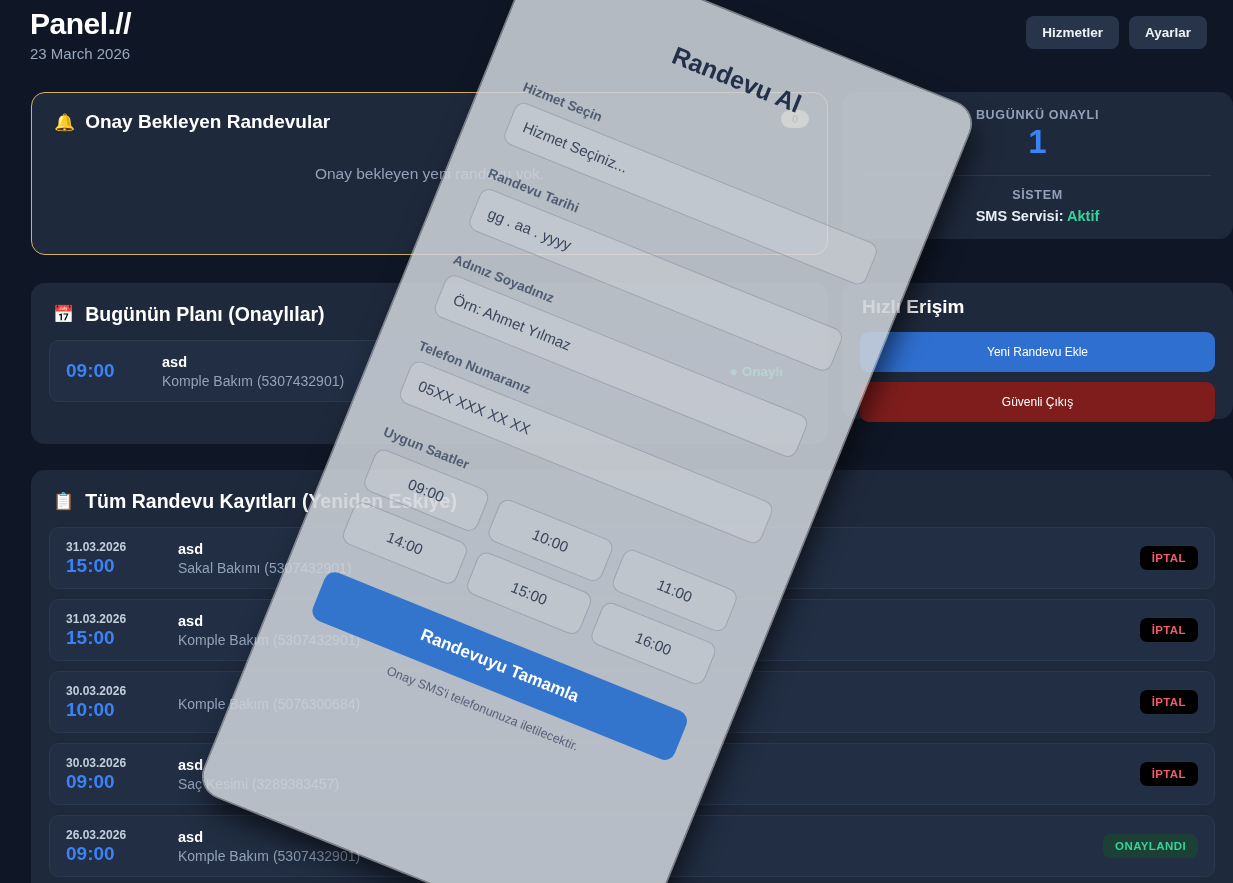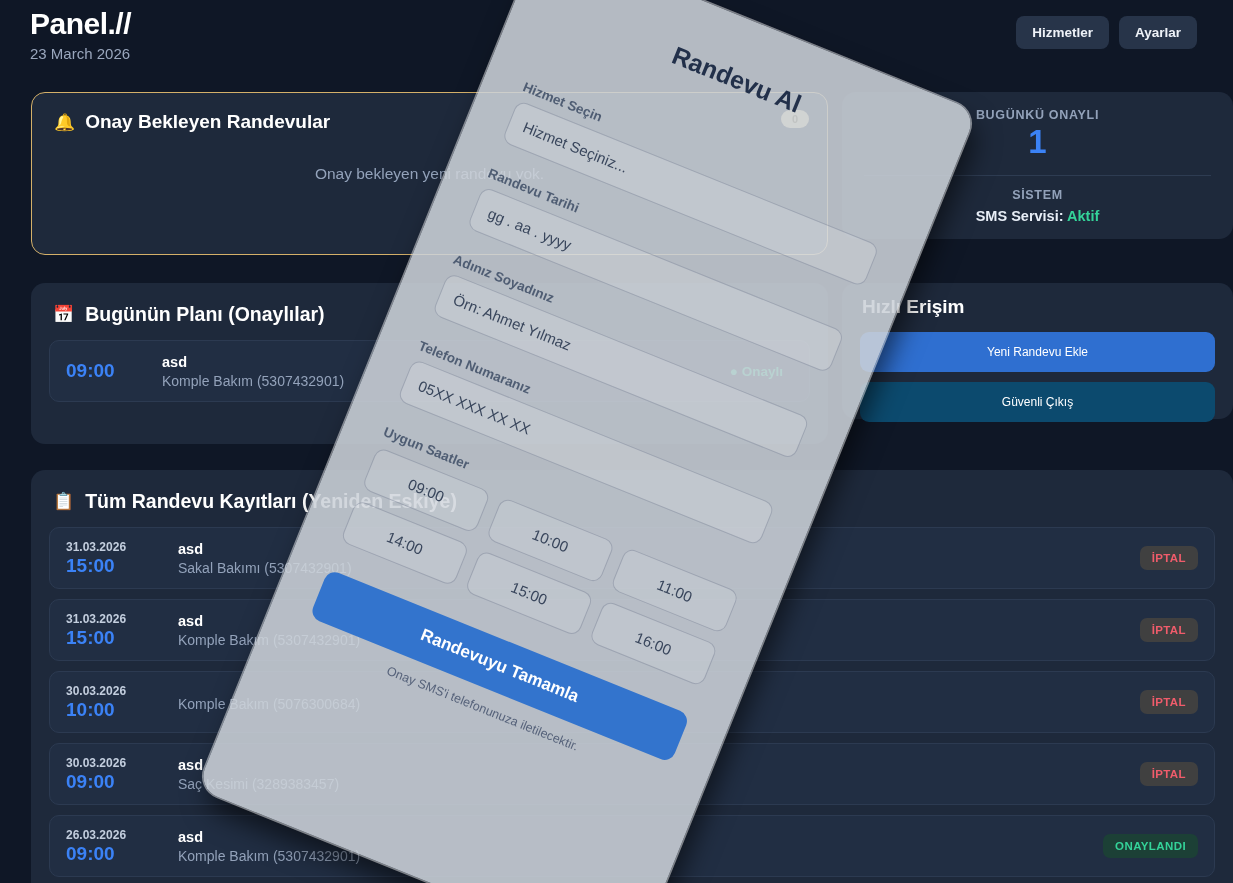--- a/index.html
+++ b/index.html
@@ -17,21 +17,21 @@
     padding: 8px 36px 0 30px;
   }
   .brand {
     font-size: 30px; font-weight: bold; color: #ffffff; letter-spacing: -0.5px;
     line-height: 1.05;
   }
   .brand-date {
     font-size: 15px; color: #9aa7bd; margin-top: 5px;
   }
   .header-actions {
-    position: absolute; right: 36px; top: 16px; display: flex; gap: 10px; align-items: center;
+    position: absolute; right: 26px; top: 16px; display: flex; gap: 10px; align-items: center;
   }
   .hbtn {
     background: #273449; color: #eef2f8; border: none; border-radius: 8px;
     padding: 9px 16px; font-size: 13.5px; font-weight: bold; cursor: pointer;
     font-family: "Liberation Sans", sans-serif;
   }
 
   
   .card {
     background: #1e293b; border-radius: 14px;
@@ -111,21 +111,21 @@
     padding: 11px 18px;
   }
   .quick-title { font-size: 19px; font-weight: bold; color: #ffffff; margin: 2px 0 14px 2px; }
   .qbtn {
     display: block; width: 100%; border: none; border-radius: 9px;
     color: #ffffff; font-size: 12px; font-weight: normal;
     padding: 13px 0; text-align: center; cursor: pointer; margin-bottom: 10px;
     font-family: "Liberation Sans", sans-serif;
   }
   .qbtn.primary { background: #2f6fd0; }
-  .qbtn.danger  { background: #0c4a6e; }
+  .qbtn.danger  { background: #7f1d1d; }
 
   
   .records {
     position: absolute; left: 31px; top: 470px; width: 1202px; min-height: 413px;
     padding: 16px 18px 18px;
   }
   .rec-row {
     display: flex; align-items: center;
     background: #212e43; border: 1px solid #2c3a51; border-radius: 10px;
     padding: 10px 16px; height: 62px; margin-bottom: 10px;
@@ -134,21 +134,21 @@
   .rec-date { color: #c3cede; font-size: 12px; font-weight: bold; }
   .rec-time { color: #3b82f6; font-size: 19px; font-weight: bold; margin-top: 1px; }
   .rec-who { flex: 1; padding-left: 12px; }
   .rec-name { color: #ffffff; font-size: 14.5px; font-weight: bold; }
   .rec-serv { color: #93a2ba; font-size: 14px; margin-top: 3px; }
   .chip {
     border-radius: 7px; font-size: 11.5px; font-weight: bold;
     padding: 6px 12px; letter-spacing: 0.4px; flex: none;
     border: none; cursor: pointer; font-family: "Liberation Sans", sans-serif;
   }
-  .chip.cancel  { background: #404040; color: #f05c6b; }
+  .chip.cancel  { background: #000000; color: #f05c6b; }
   .chip.ok      { background: #1c4036; color: #34d399; cursor: default; }
 
   
   .overlay-wrap {
     position: absolute; left: 352px; top: -10px;
     width: 470px; height: 920px;
     transform: rotate(22deg);
     transform-origin: 50% 50%;
     pointer-events: none;
   }

